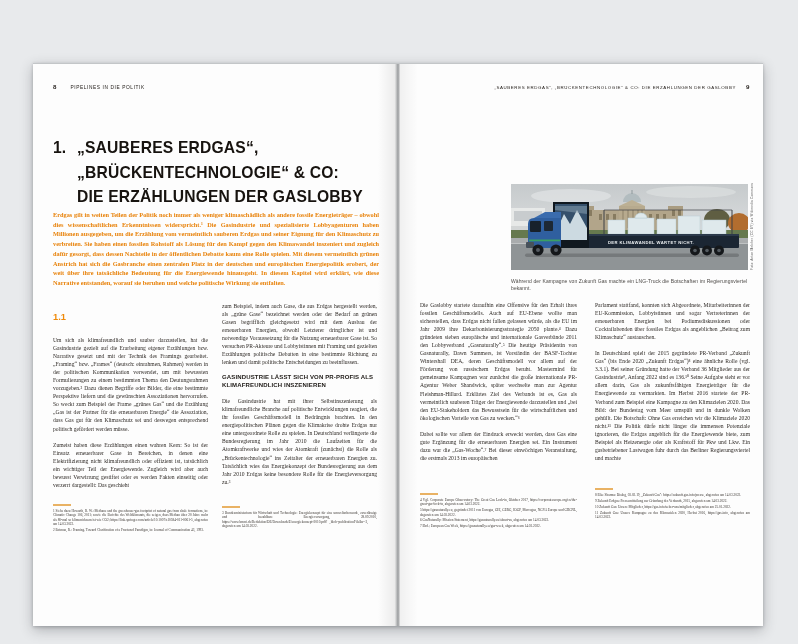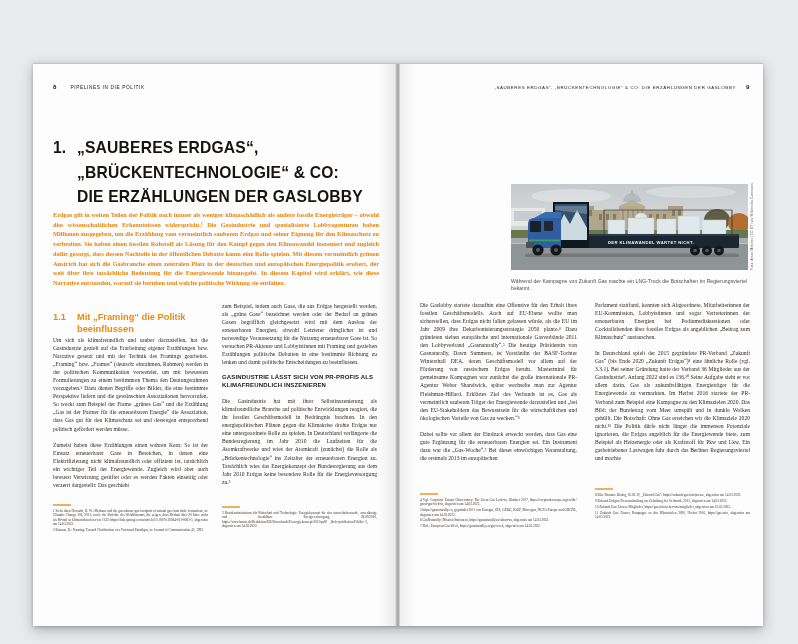--- a/index.html
+++ b/index.html
@@ -82,24 +82,20 @@
           <div>„SAUBERES ERDGAS“,</div>
           <div>„BRÜCKENTECHNOLOGIE“ &amp; CO:</div>
           <div>DIE ERZÄHLUNGEN DER GASLOBBY</div>
         </div>
       </div>
 
       <div class="intro">Erdgas gilt in weiten Teilen der Politik noch immer als weniger klimaschädlich als andere fossile Energieträger – obwohl dies wissenschaftlichen Erkenntnissen widerspricht.¹ Die Gasindustrie und spezialisierte Lobbyagenturen haben Millionen ausgegeben, um die Erzählung vom vermeintlich sauberen Erdgas und seiner Eignung für den Klimaschutz zu verbreiten. Sie haben einen fossilen Rohstoff als Lösung für den Kampf gegen den Klimawandel inszeniert und zugleich dafür gesorgt, dass dessen Nachteile in der öffentlichen Debatte kaum eine Rolle spielen. Mit diesem vermeintlich grünen Anstrich hat sich die Gasbranche einen zentralen Platz in der deutschen und europäischen Energiepolitik erobert, der weit über ihre tatsächliche Bedeutung für die Energiewende hinausgeht. In diesem Kapitel wird erklärt, wie diese Narrative entstanden, worauf sie beruhen und welche politische Wirkung sie entfalten.</div>
 
       <div class="sec-head">
         <span class="secnum">1.1</span>
-        <span>
-          <span>Mit „Framing“ die Politik</span><br>
-          <span>beeinflussen</span>
-        </span>
       </div>
 
       <div class="col" style="left:20px;top:272px;width:155px;height:166px;">
         <p>Um sich als klimafreundlich und sauber darzustellen, hat die Gasindustrie gezielt auf die Erarbeitung eigener Erzählungen bzw. Narrative gesetzt und mit der Technik des Framings gearbeitet. „Framing“ bzw. „Frames“ (deutsch: einrahmen, Rahmen) werden in der politischen Kommunikation verwendet, um mit bewussten Formulierungen zu einem bestimmten Thema den Deutungsrahmen vorzugeben.² Dazu dienen Begriffe oder Bilder, die eine bestimmte Perspektive liefern und die gewünschten Assoziationen hervorrufen. So weckt zum Beispiel der Frame „grünes Gas“ und die Erzählung „Gas ist der Partner für die erneuerbaren Energie“ die Assoziation, dass Gas gut für den Klimaschutz sei und deswegen entsprechend politisch gefördert werden müsse.</p>
         <p>Zumeist haben diese Erzählungen einen wahren Kern: So ist der Einsatz erneuerbarer Gase in Bereichen, in denen eine Elektrifizierung nicht klimafreundlich oder effizient ist, tatsächlich ein wichtiger Teil der Energiewende. Zugleich wird aber auch bewusst Verwirrung gestiftet oder es werden Fakten einseitig oder verzerrt dargestellt: Das geschieht</p>
       </div>
 
       <div class="fnblock" style="left:20px;top:440px;width:155px;">
         <div class="fnrule"></div>
         <div class="fn">1    Siehe dazu Howarth, R. W.: Methane and the greenhouse-gas footprint of natural gas from shale formations, in: Climatic Change 106, 2011; sowie die Berichte des Weltklimarats, die zeigen, dass Methan über 20 Jahre mehr als 80-mal so klimawirksam ist wie CO2; https://link.springer.com/article/10.1007/s10584-011-0061-5, abgerufen am 14.03.2022.</div>

